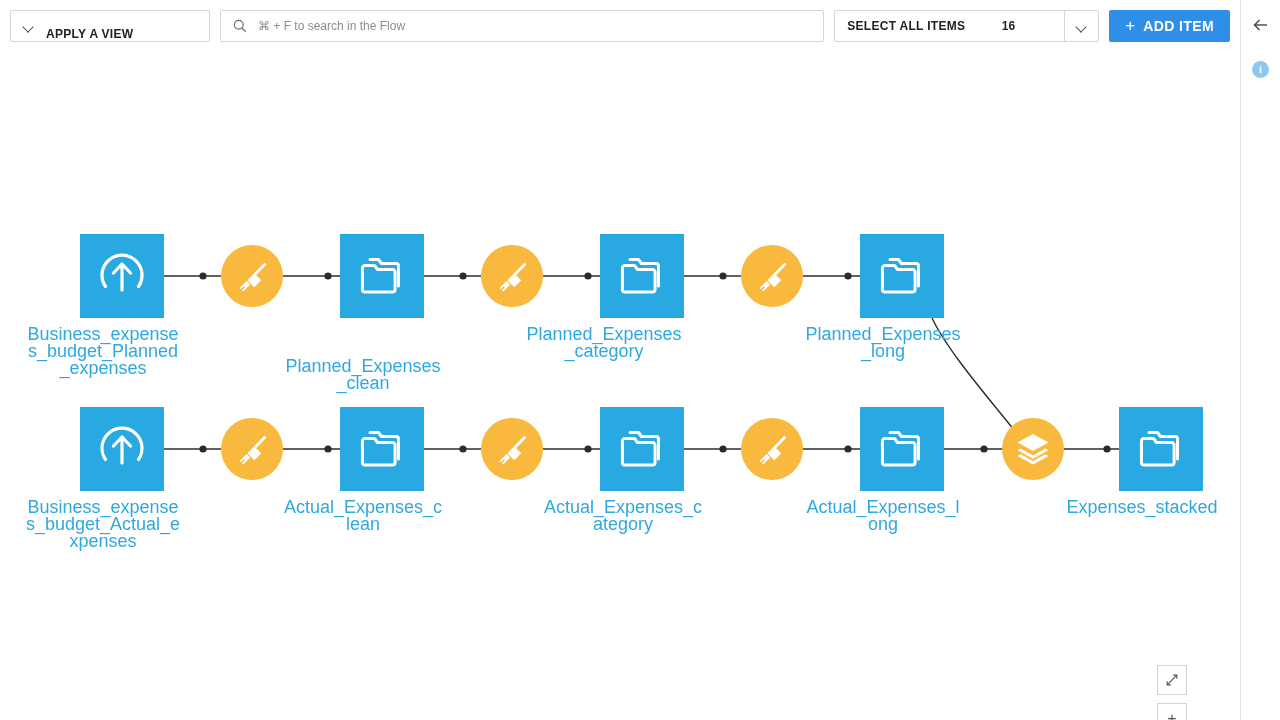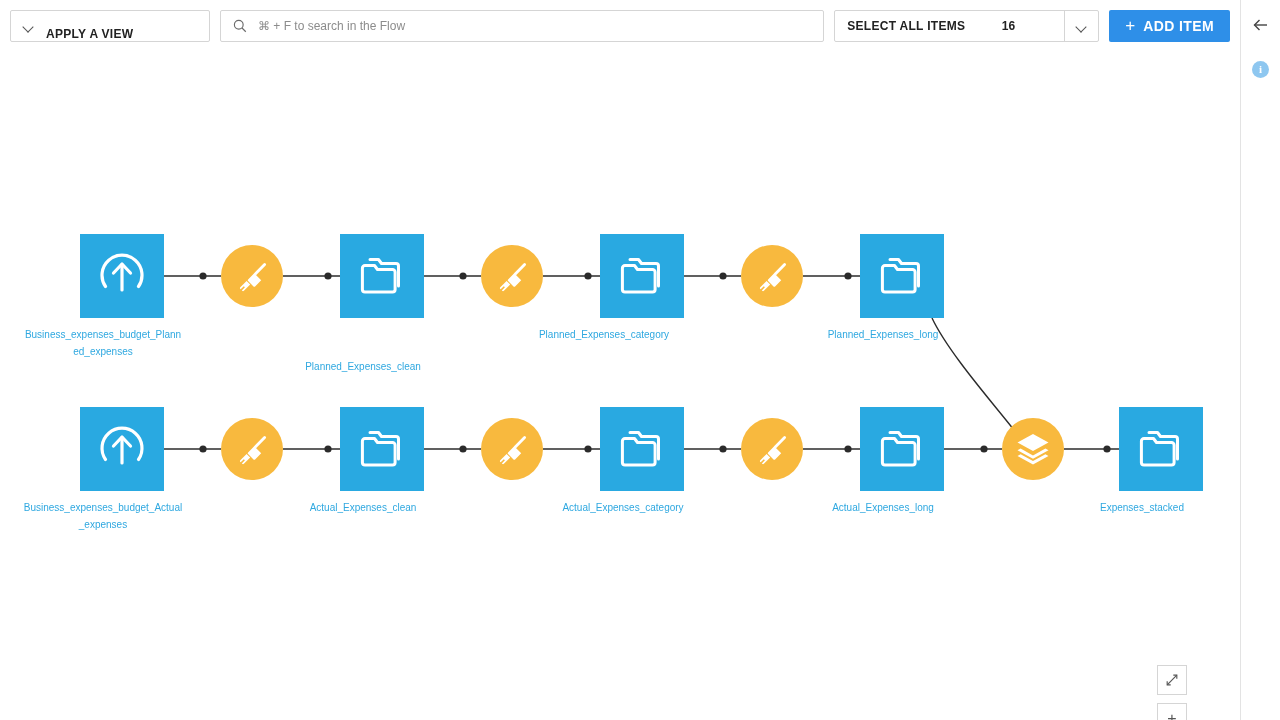--- a/index.html
+++ b/index.html
@@ -144,21 +144,21 @@
     cursor: pointer;
   }
   .node .circ {
     width: 62px; height: 62px; border-radius: 50%;
     background: #f8b93e;
     display: flex; align-items: center; justify-content: center;
     cursor: pointer;
   }
   .node .nlabel {
     margin-top: 8px;
-    font-size: 10px; line-height: 17px;
+    font-size: 18px; line-height: 17px;
     color: #2fa8e0; text-align: center;
     width: 160px; margin-left: -38px;
     word-break: break-word;
     cursor: pointer;
   }
   .node.circle-node { width: 62px; }
 
   .zoom-stack {
     position: absolute; right: 53px; top: 613px;
     display: flex; flex-direction: column; align-items: center;

